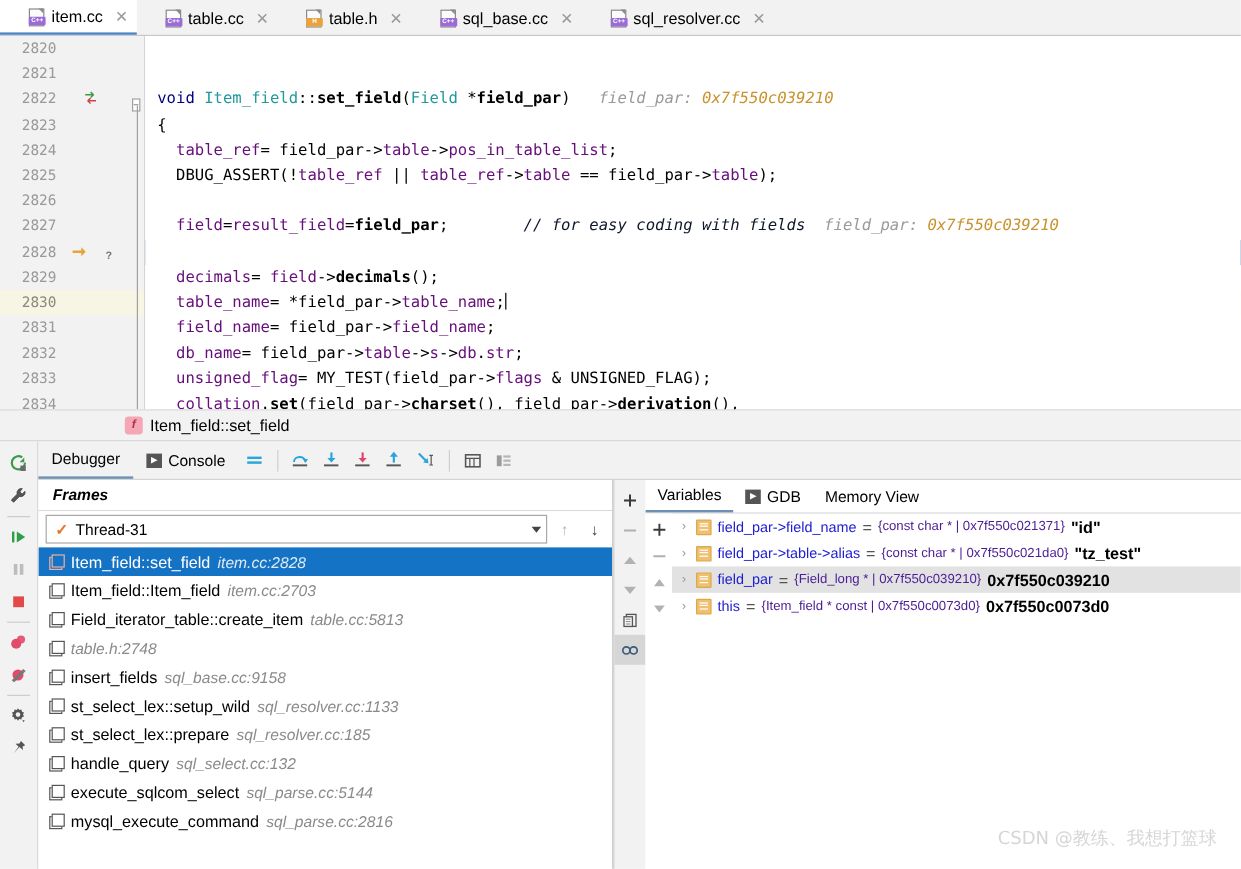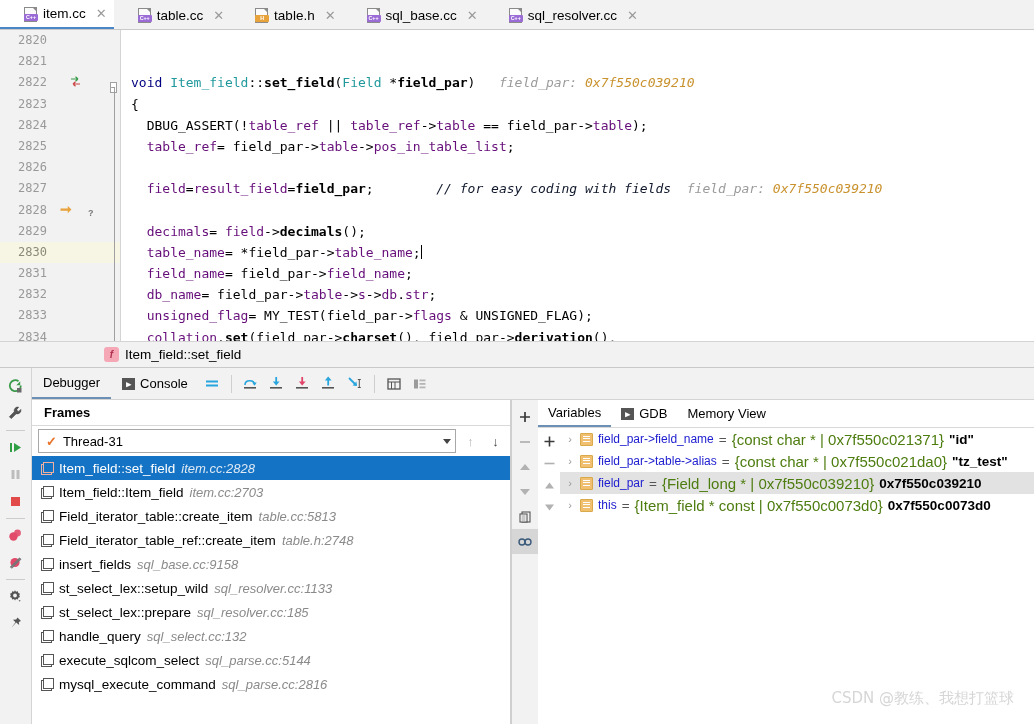--- a/index.html
+++ b/index.html
@@ -95,21 +95,21 @@
   .dtab{padding:0 11px;height:30px;display:flex;align-items:center;font-size:13px;cursor:default;}
   .dtab.active{border-bottom:2px solid #6b8fb5;height:29px;}
   .dtab .gicon{width:13px;height:12px;background:#555;color:#fff;font-size:9px;display:flex;align-items:center;
       justify-content:center;margin-right:5px;font-family:"DejaVu Sans Mono",monospace;}
   .tbsep{width:1px;height:18px;background:#cfcfcf;margin:0 6px;}
   .tbtn{width:26px;height:26px;display:flex;align-items:center;justify-content:center;cursor:default;}
 
   .panes{flex:1 1 auto;display:flex;min-height:0;}
   .framepane{width:478px;flex:0 0 auto;display:flex;flex-direction:column;border-right:1px solid #cfcfcf;min-width:0;}
   .paneheader{height:25px;flex:0 0 auto;display:flex;align-items:center;padding-left:12px;font-size:13px;font-weight:bold;
-      background:#fff;border-bottom:1px solid #d9d9d9;}
+      background:#fff;border-bottom:1px solid #d9d9d9;font-style:italic;}
   .threadrow{height:30px;flex:0 0 auto;display:flex;align-items:center;gap:4px;padding:0 4px 0 6px;background:#fff;}
   .tcombo{flex:1 1 auto;height:22px;border:1px solid #a8a8a8;background:#fff;display:flex;align-items:center;
       padding:0 4px 0 7px;gap:6px;min-width:0;}
   .tcheck{color:#e8742c;font-size:13px;font-weight:bold;}
   .tname{font-size:13px;flex:1 1 auto;}
   .tcaret{width:0;height:0;border-left:4.5px solid transparent;border-right:4.5px solid transparent;border-top:5px solid #444;}
   .navbtn{width:21px;height:22px;display:flex;align-items:center;justify-content:center;font-size:13px;}
 
   .frameslist{flex:1 1 auto;overflow:hidden;background:#fff;position:relative;}
   .frow{height:24px;display:flex;align-items:center;gap:6px;padding-left:9px;white-space:nowrap;cursor:default;}
@@ -138,21 +138,21 @@
   .varrail{width:22px;flex:0 0 auto;display:flex;flex-direction:column;align-items:center;padding-top:2px;background:#fff;}
   .vr-btn{width:22px;height:22px;display:flex;align-items:center;justify-content:center;font-size:14px;color:#666;}
   .varlist{flex:1 1 auto;overflow:hidden;}
   .vrow{height:22px;display:flex;align-items:center;gap:5px;padding-left:5px;white-space:nowrap;cursor:default;}
   .vrow.hl{background:#e2e2e2;}
   .vchev{color:#999;font-size:11px;width:10px;text-align:center;}
   .vico{width:11px;height:11px;background:#f0c070;border:1px solid #d9a94a;position:relative;flex:0 0 auto;border-radius:1px;}
   .vico i{position:absolute;left:1.5px;width:7px;height:1.2px;background:#fff;}
   .vname{color:#2020d0;font-size:12px;}
   .veq{color:#555;font-size:13.5px;}
-  .vtype{color:#4d7c0f;font-size:15px;}
+  .vtype{color:#4c1d95;font-size:11px;}
   .vval{color:#000;font-size:13.5px;font-weight:bold;}
 
   .watermark{position:absolute;right:20px;bottom:16px;color:#d6d6d6;font-size:15px;
       font-family:"DejaVu Sans",sans-serif;pointer-events:none;}
   .svgi{display:block;}
 </style>
 </head>
 <body>
 
 <div class="app">
@@ -295,25 +295,25 @@
 
       <div class="lrow">
         <div class="code"><span class="k">void</span> <span class="t">Item_field</span><span class="p">::</span><span class="f">set_field</span><span class="p">(</span><span class="t">Field</span> <span class="p">*</span><span class="f">field_par</span><span class="p">)</span><span class="plain">   </span><span class="hint">field_par:</span><span class="hint"> </span><span class="hintv">0x7f550c039210</span></div>
       </div>
 
       <div class="lrow">
         <div class="code"><span class="plain">{</span></div>
       </div>
 
       <div class="lrow">
+        <div class="code">  <span class="m">table_ref</span><span class="p">= </span><span class="plain">field_par</span><span class="p">-&gt;</span><span class="m">table</span><span class="p">-&gt;</span><span class="m">pos_in_table_list</span><span class="p">;</span></div>
+      </div>
+
+      <div class="lrow">
         <div class="code">  <span class="macro">DBUG_ASSERT</span><span class="p">(!</span><span class="m">table_ref</span> <span class="p">||</span> <span class="m">table_ref</span><span class="p">-&gt;</span><span class="m">table</span> <span class="p">==</span> <span class="plain">field_par</span><span class="p">-&gt;</span><span class="m">table</span><span class="p">);</span></div>
-      </div>
-
-      <div class="lrow">
-        <div class="code">  <span class="m">table_ref</span><span class="p">= </span><span class="plain">field_par</span><span class="p">-&gt;</span><span class="m">table</span><span class="p">-&gt;</span><span class="m">pos_in_table_list</span><span class="p">;</span></div>
       </div>
 
       <div class="lrow">
           <div class="code"></div>
         </div>
 
       <div class="lrow">
         <div class="code">  <span class="m">field</span><span class="p">=</span><span class="m">result_field</span><span class="p">=</span><span class="f">field_par</span><span class="p">;</span><span class="plain">        </span><span class="cm">// for easy coding with fields</span><span class="cm">  </span><span class="hint">field_par:</span><span class="hint"> </span><span class="hintv">0x7f550c039210</span></div>
       </div>
 
@@ -528,21 +528,20 @@
                   <span class="b1"></span>
                 </span>
               <span class="fname">Field_iterator_table::create_item</span>
               <span class="floc">table.cc:5813</span>
             </div>
             <div class="frow">
               <span class="stackico">
                   <span class="b2"></span>
                   <span class="b1"></span>
                 </span>
-              <span class="fname">Field_iterator_table_ref::create_item</span>
               <span class="floc">table.h:2748</span>
             </div>
             <div class="frow">
               <span class="stackico">
                   <span class="b2"></span>
                   <span class="b1"></span>
                 </span>
               <span class="fname">insert_fields</span>
               <span class="floc">sql_base.cc:9158</span>
             </div>

